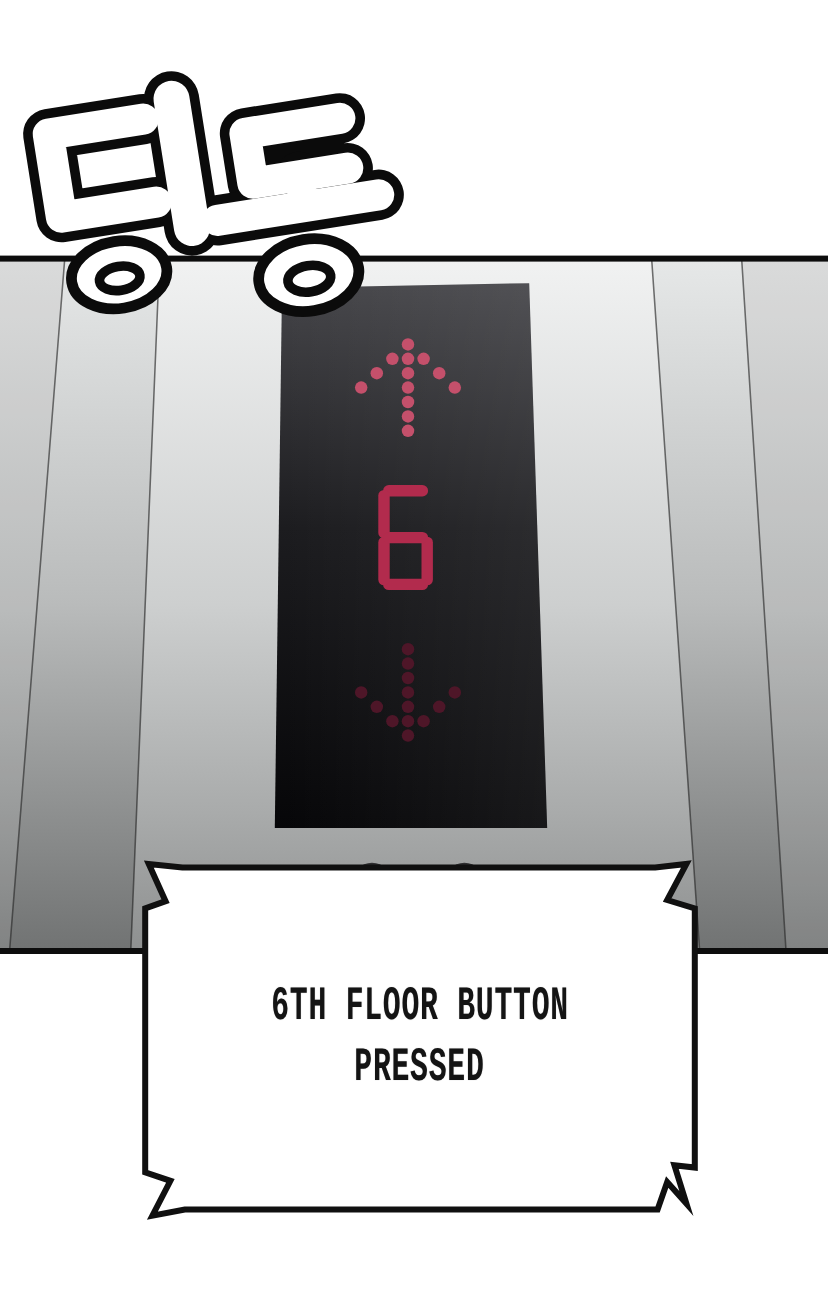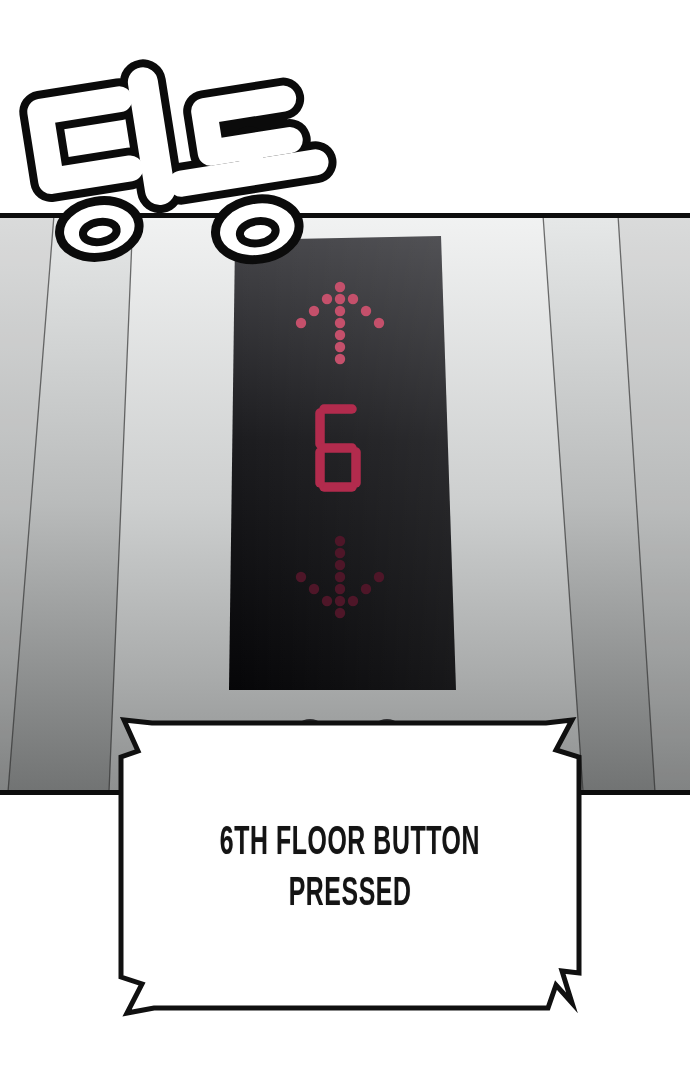--- a/index.html
+++ b/index.html
@@ -1,21 +1,21 @@
 <!DOCTYPE html>
 <html style="--arrow-lit: #c4506b; --arrow-unlit: #4e1628; --digit: #b22b4d; --panel-top: #454549; --panel-mid: #1c1c1f; --panel-bottom: #060608; --wall-top: #f1f2f2; --wall-mid: #cdcfcf; --wall-bottom: #8e9090; --pillar-top: #e6e8e8; --pillar-mid: #b9bbbb; --pillar-bottom: #717373; --trim-line: #0d0d0d; --indicator-dot: #2e2e30; --caption-bg: #ffffff; --caption-border: #101010; --caption-text: #141414; --sfx-fill: #ffffff; --sfx-outline: #0b0b0b;"><head>
 <meta charset="utf-8">
 <style>
   html,body{margin:0;padding:0;background:#ffffff;}
   #panel{
     position:relative;
     width:690px;height:1080px;
     overflow:hidden;
     background:#ffffff;
-    font-family:Liberation Sans, sans-serif;
+    font-family:Liberation Mono, monospace;
   }
   #scene{position:absolute;left:0;top:0;width:690px;height:1080px;display:block;}
   .sr{position:absolute;width:1px;height:1px;opacity:0;overflow:hidden;pointer-events:none;}
   #caption-text{
     position:absolute;left:121px;top:727px;width:458px;height:276px;
     display:flex;flex-direction:column;align-items:center;justify-content:center;
     row-gap:5px;
     z-index:3;
   }
   .cap-line{

